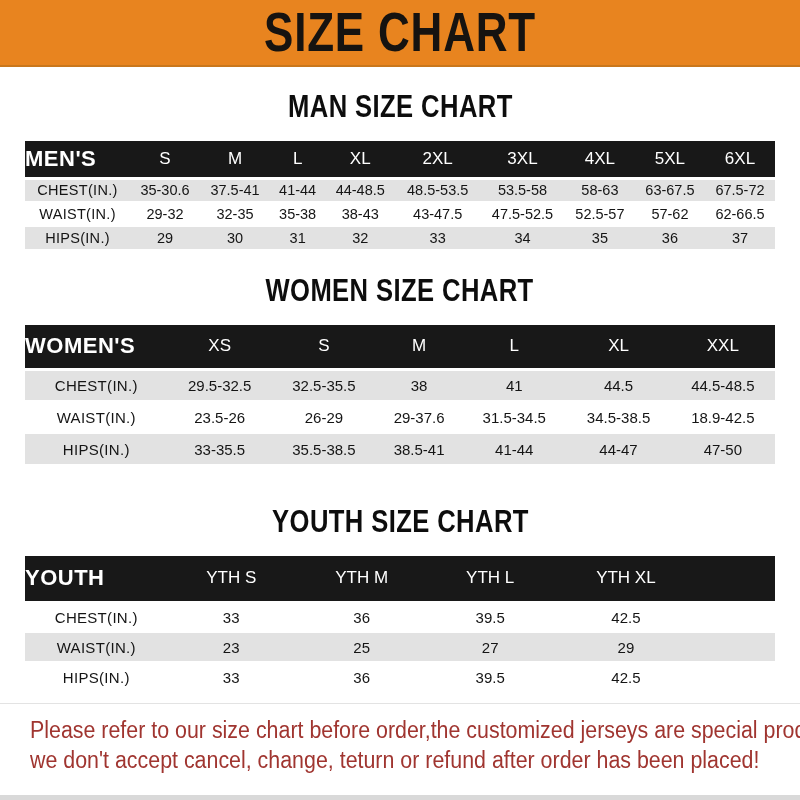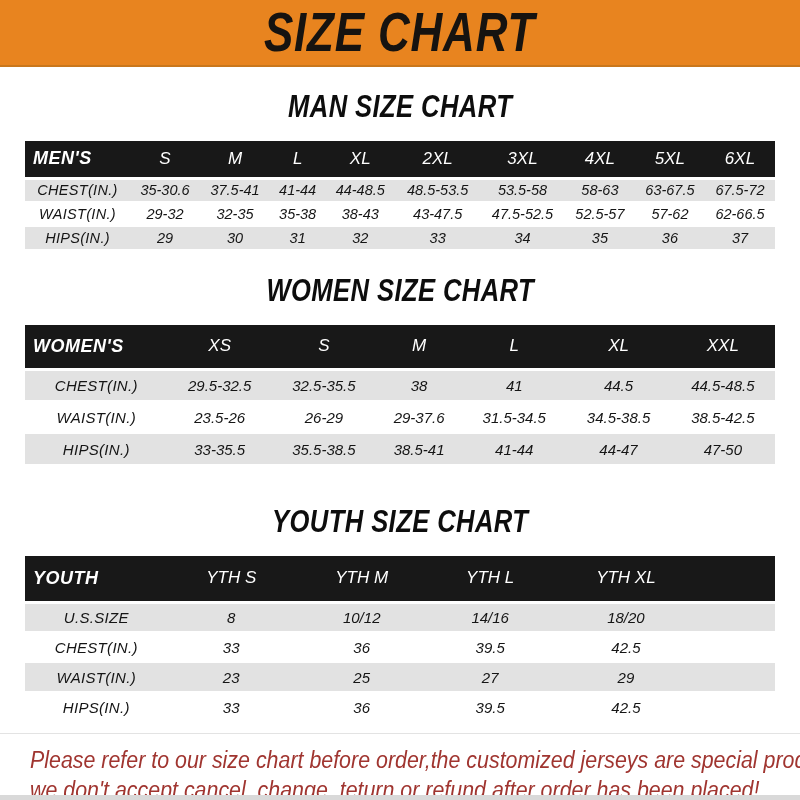--- a/index.html
+++ b/index.html
@@ -8,21 +8,21 @@
     --shade: #E2E2E2;
     --footer-red: #A03530;
   }
   * { margin: 0; padding: 0; box-sizing: border-box; }
   html, body {
     width: 800px; height: 800px;
     background: #ffffff;
     font-family: "Liberation Sans", "DejaVu Sans", sans-serif;
     overflow: hidden;
   }
-  .page { position: relative; width: 800px; height: 800px; font-style: italic; }
+  .page { position: relative; width: 800px; height: 800px; }
 
   
   .banner {
     height: 67px;
     background: var(--banner-bg);
     display: flex; align-items: center; justify-content: center;
     border-bottom: 2px solid #c9771c;
   }
   .cond { display: inline-block; transform: scaleX(0.8); transform-origin: center; white-space: nowrap; }
   .banner-title {
@@ -37,22 +37,22 @@
 
   
   table.sizes {
     width: 750px; margin: 0 auto;
     border-collapse: collapse; table-layout: auto;
   }
   table.sizes thead tr { background: var(--header-bg); color: #ffffff; }
   table.sizes thead tr { border-bottom: 3px solid #ffffff; }
   table.sizes th.colhead { font-weight: 400; font-size: 17px; text-align: center; padding: 0 4px; }
   table.sizes th.corner {
-    font-weight: 700; font-size: 18px; text-align: left;
-    padding-left: 8px; letter-spacing: 0.5px;
+    font-weight: 700; font-size: 22px; text-align: left;
+    padding-left: 0; letter-spacing: 0.5px;
   }
   table.sizes tbody tr.shaded { background: var(--shade); }
   table.sizes tbody tr.plain  { background: #ffffff; }
   table.sizes tbody tr { border-bottom: 2px solid #ffffff; }
   table.sizes td { text-align: center; color: #151515; padding: 0 4px; }
   td.rowlabel { letter-spacing: 0.3px; margin-left: 21px; }
 
   .t-men th { height: 37px; }
   .t-men td { height: 24px; font-size: 14.5px; }
   .t-men th.corner, .t-men td.rowlabel { width: 14%; }
@@ -177,21 +177,21 @@
           <td class="val">44.5</td>
           <td class="val">44.5-48.5</td>
         </tr>
         <tr class="plain">
           <td class="rowlabel">WAIST(IN.)</td>
           <td class="val">23.5-26</td>
           <td class="val">26-29</td>
           <td class="val">29-37.6</td>
           <td class="val">31.5-34.5</td>
           <td class="val">34.5-38.5</td>
-          <td class="val">38.5-42.5</td>
+          <td class="val">18.9-42.5</td>
         </tr>
         <tr class="shaded">
           <td class="rowlabel">HIPS(IN.)</td>
           <td class="val">33-35.5</td>
           <td class="val">35.5-38.5</td>
           <td class="val">38.5-41</td>
           <td class="val">41-44</td>
           <td class="val">44-47</td>
           <td class="val">47-50</td>
         </tr>
@@ -206,28 +206,20 @@
         <tr>
           <th class="corner">YOUTH</th>
           <th class="colhead">YTH S</th>
           <th class="colhead">YTH M</th>
           <th class="colhead">YTH L</th>
           <th class="colhead">YTH XL</th>
           <th class="spacer"></th>
         </tr>
       </thead>
       <tbody>
-        <tr class="shaded">
-          <td class="rowlabel">U.S.SIZE</td>
-          <td class="val">8</td>
-          <td class="val">10/12</td>
-          <td class="val">14/16</td>
-          <td class="val">18/20</td>
-          <td class="spacer"></td>
-        </tr>
         <tr class="plain">
           <td class="rowlabel">CHEST(IN.)</td>
           <td class="val">33</td>
           <td class="val">36</td>
           <td class="val">39.5</td>
           <td class="val">42.5</td>
           <td class="spacer"></td>
         </tr>
         <tr class="shaded">
           <td class="rowlabel">WAIST(IN.)</td>

